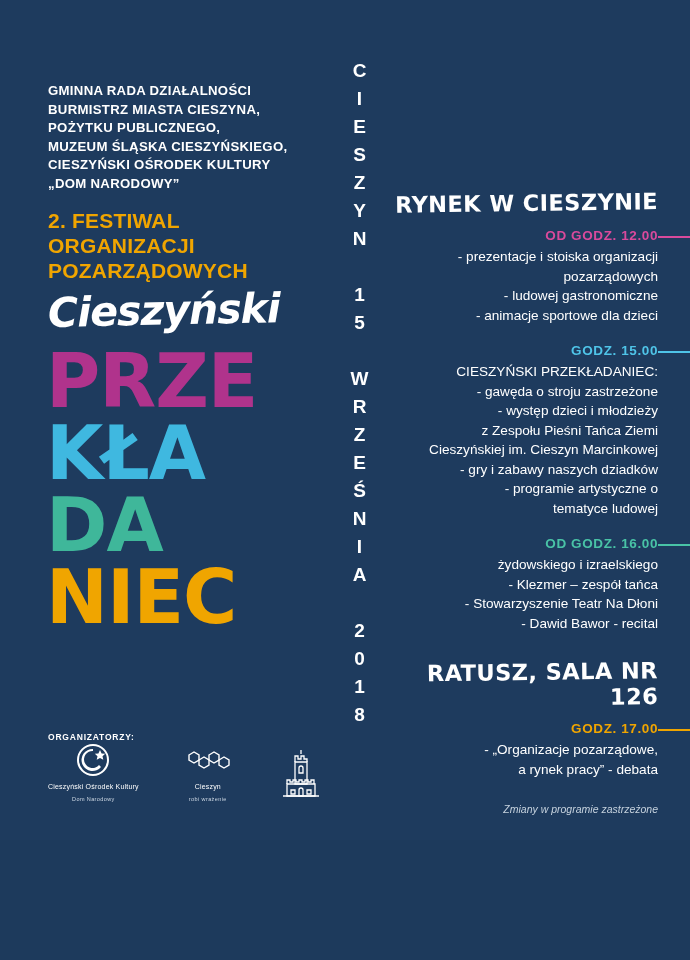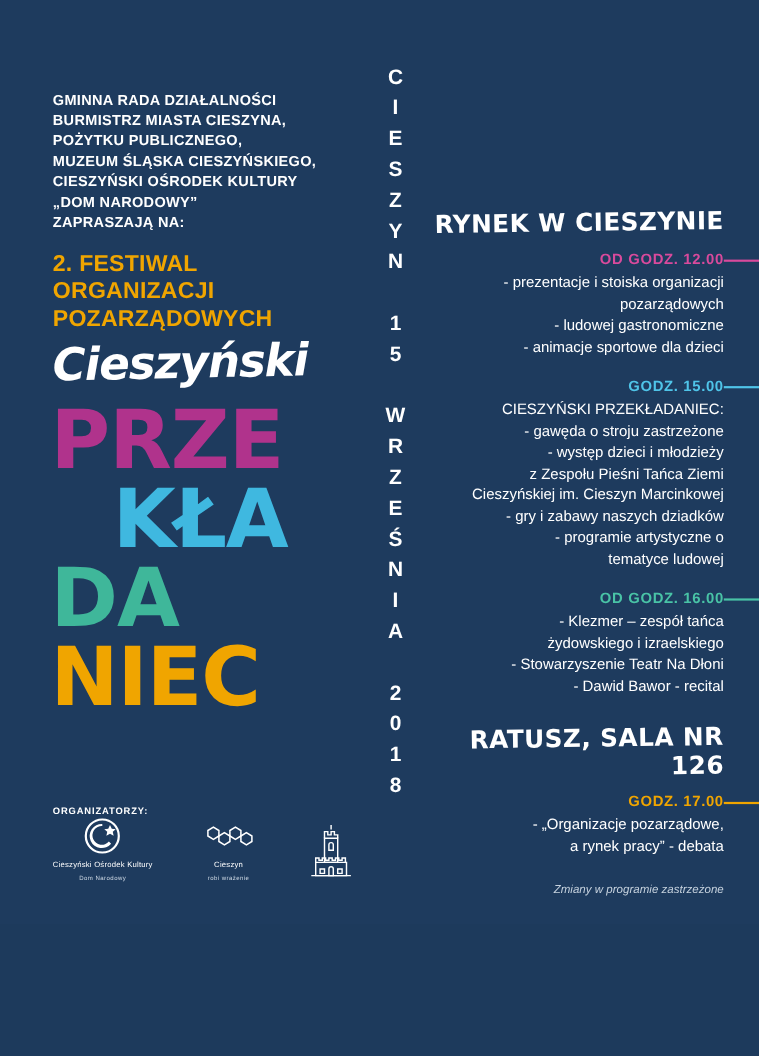--- a/index.html
+++ b/index.html
@@ -53,21 +53,21 @@
   }
   .bigword {
     font-family: "DejaVu Sans", sans-serif;
     font-weight: bold;
     font-size: 74px;
     line-height: 72px;
     letter-spacing: -1px;
     margin-left: -2px;
   }
   .bigword.l1 { color: #b0338c; margin-top: 8px; }
-  .bigword.l2 { color: #3fb8e0; text-align: center; }
+  .bigword.l2 { color: #3fb8e0; }
   .bigword.l3 { color: #3fb79a; }
   .bigword.l4 { color: #f0a500; }
 
   
   .vertical-date {
     position: absolute;
     left: 330px; top: 60px;
     height: 720px; width: 40px;
     color: #ffffff;
     font-size: 19px;
@@ -170,21 +170,20 @@
 <div class="poster">
 
   <div class="left">
     <div class="org-intro">
       <div>GMINNA RADA DZIAŁALNOŚCI</div>
       <div>BURMISTRZ MIASTA CIESZYNA,</div>
       <div>POŻYTKU PUBLICZNEGO,</div>
       <div>MUZEUM ŚLĄSKA CIESZYŃSKIEGO,</div>
       <div>CIESZYŃSKI OŚRODEK KULTURY</div>
       <div>„DOM NARODOWY”</div>
-      <div>ZAPRASZAJĄ NA:</div>
     </div>
 
     <div class="festival-title">
       <div>2. FESTIWAL</div>
       <div>ORGANIZACJI</div>
       <div>POZARZĄDOWYCH</div>
     </div>
 
     <div class="script-word">Cieszyński</div>
 
@@ -223,22 +222,22 @@
         <div>- gry i zabawy naszych dziadków</div>
         <div>- programie artystyczne o</div>
         <div>tematyce ludowej</div>
       </div>
     </div>
 
     <div class="block">
       <div class="rule green"></div>
       <div class="time-head c-green">OD GODZ. 16.00</div>
       <div class="lines">
+        <div>żydowskiego i izraelskiego</div>
         <div>- Klezmer – zespół tańca</div>
-        <div>żydowskiego i izraelskiego</div>
         <div>- Stowarzyszenie Teatr Na Dłoni</div>
         <div>- Dawid Bawor - recital</div>
       </div>
     </div>
 
     <div class="venue second">RATUSZ, SALA NR 126</div>
 
     <div class="block">
       <div class="rule amber"></div>
       <div class="time-head c-amber">GODZ. 17.00</div>

